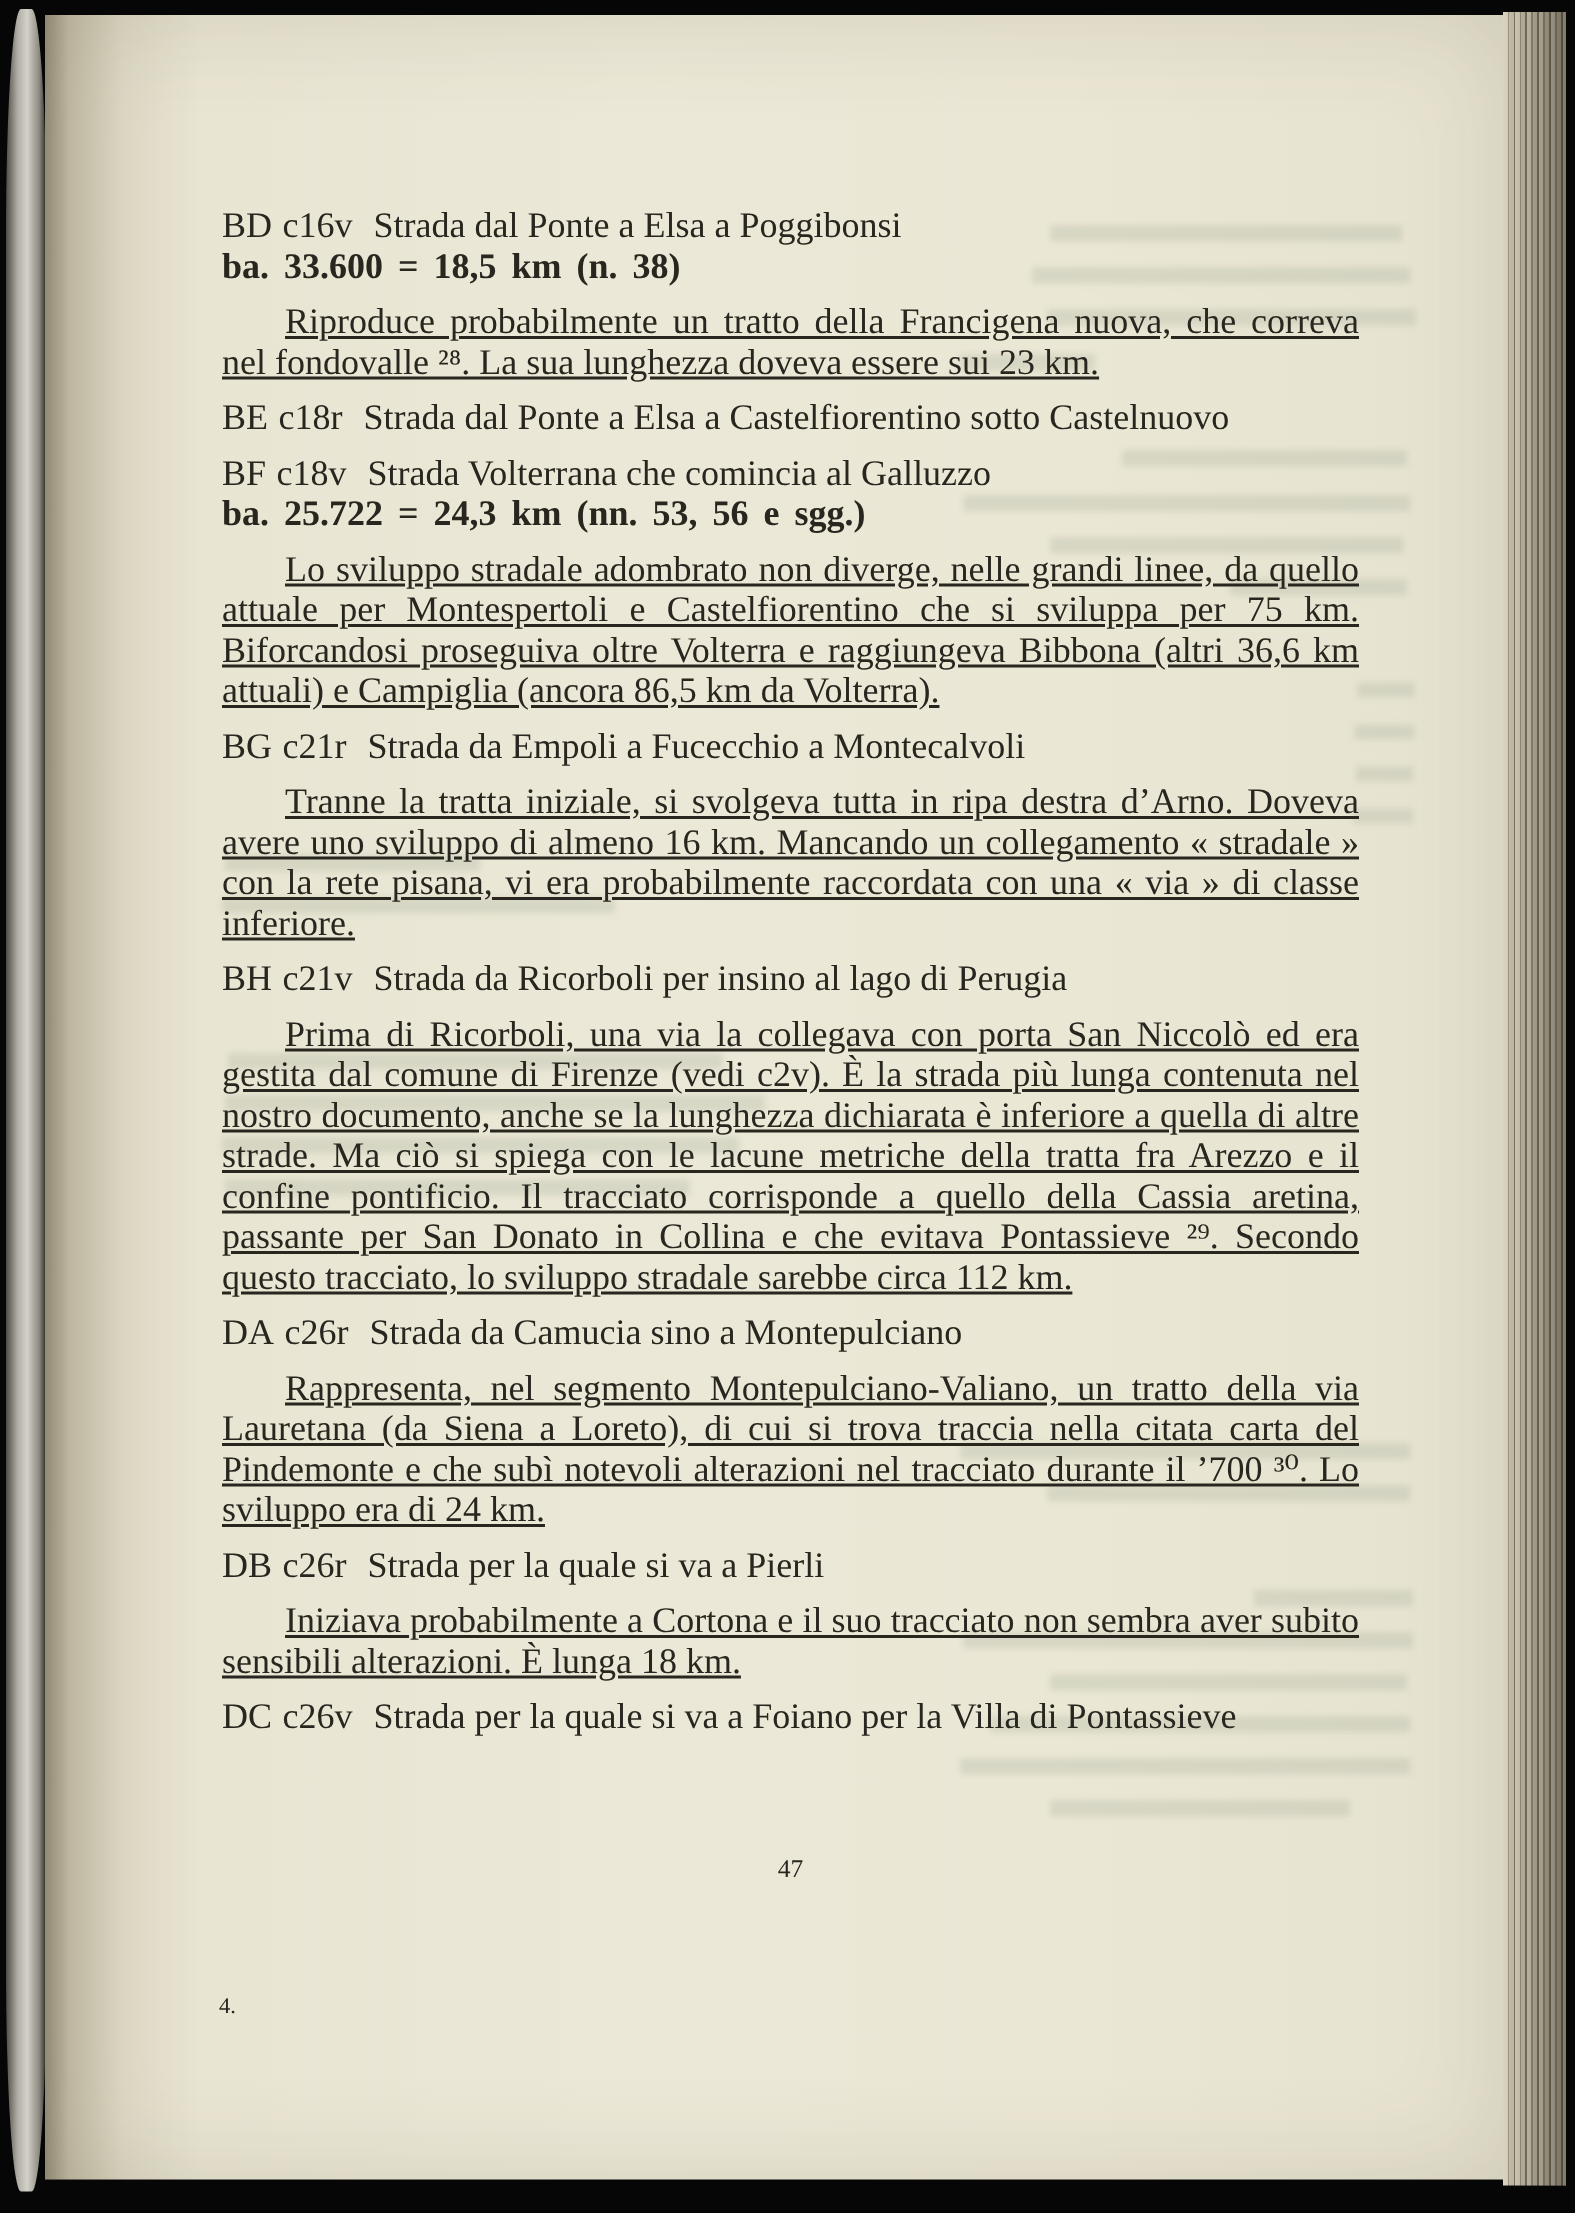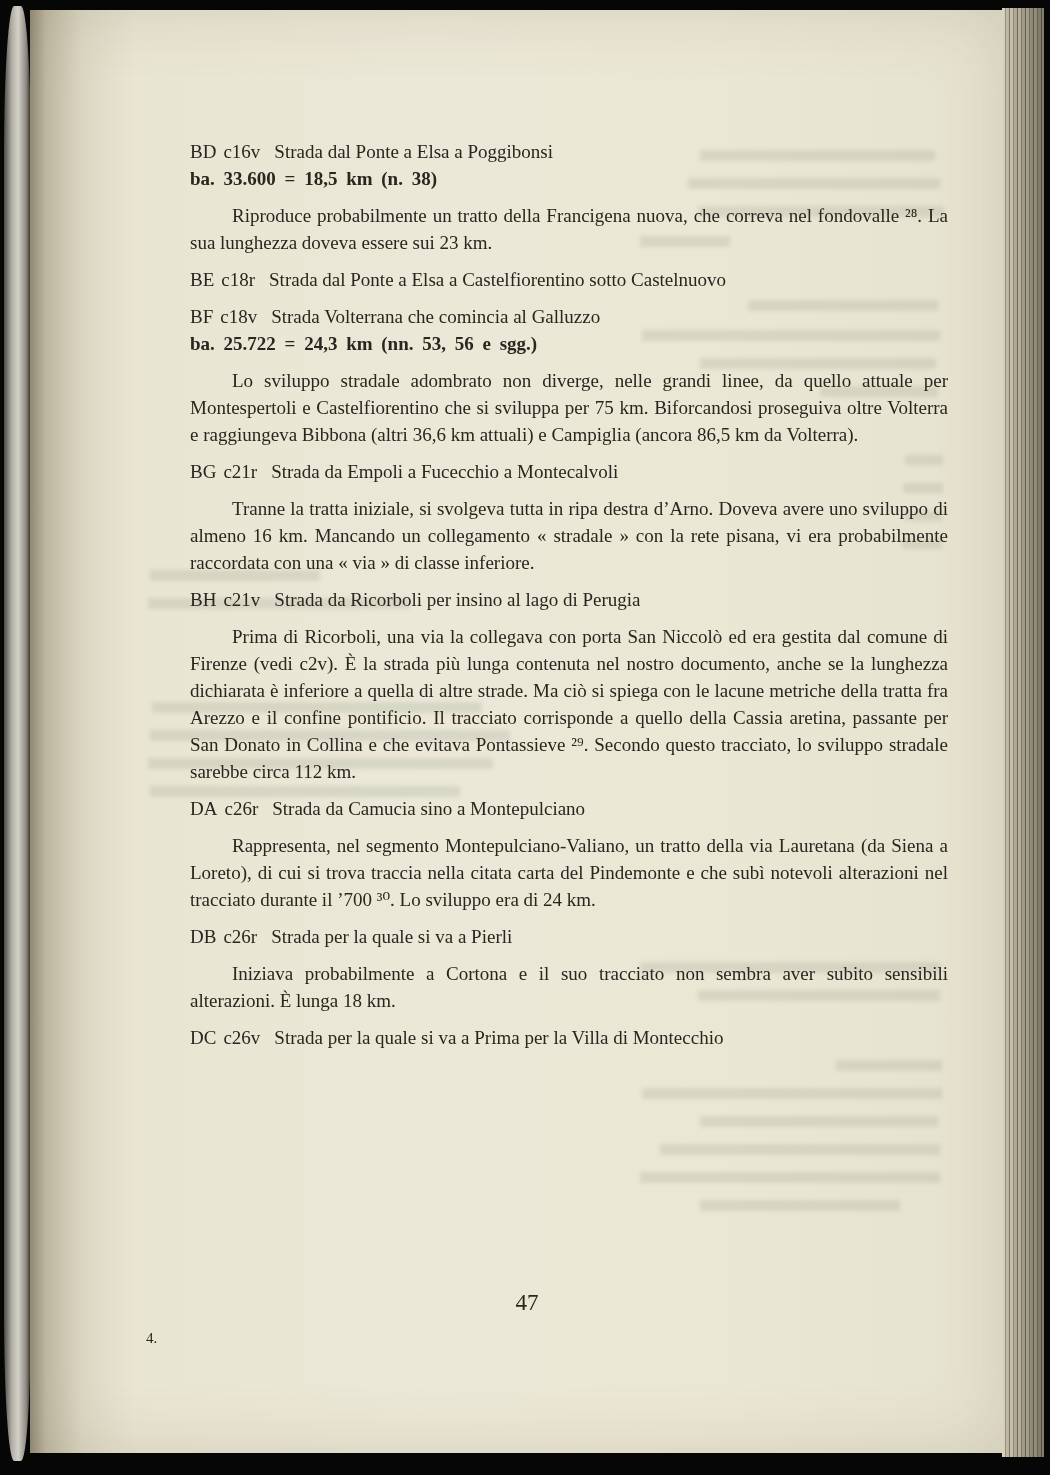--- a/index.html
+++ b/index.html
@@ -74,39 +74,39 @@
       linear-gradient(#8a9a84,#8a9a84) 642px 1088px / 300px 11px no-repeat,
       linear-gradient(#8a9a84,#8a9a84) 700px 1116px / 238px 11px no-repeat,
       linear-gradient(#8a9a84,#8a9a84) 660px 1144px / 280px 11px no-repeat,
       linear-gradient(#8a9a84,#8a9a84) 640px 1172px / 300px 11px no-repeat,
       linear-gradient(#8a9a84,#8a9a84) 700px 1200px / 200px 11px no-repeat;
   }
   .text-block {
     position: absolute;
     left: 148px; top: 128px; width: 758px;
     color: #29261f;
-    font-size: 19px;
+    font-size: 24px;
     line-height: 27px;
-    margin-left: 42px;
   }
   .entry-heading { margin-top: 10px; }
   .entry-folio { margin-left: 7px; }
   .entry-title { margin-left: 14px; }
   .measure { word-spacing: 4px; font-weight: bold; }
   .body-para {
     margin: 10px 0;
     text-align: justify;
     text-indent: 42px;
+    text-decoration: underline;
   }
   .page-number {
     position: absolute;
-    left: 148px; top: 1290px; width: 758px;
+    left: 148px; top: 1236px; width: 758px;
     text-align: center;
     color: #29261f;
-    font-size: 23px;
+    font-size: 17px;
   }
   .signature-mark {
     position: absolute;
     left: 146px; top: 1330px;
     color: #29261f;
     font-size: 15px;
   }
 </style>
 </head>
 <body>
@@ -126,18 +126,18 @@
       <p class="measure">ba. 25.722 = 24,3 km (nn. 53, 56 e sgg.)</p>
       <p class="body-para">Lo sviluppo stradale adombrato non diverge, nelle grandi linee, da quello attuale per Montespertoli e Castelfiorentino che si sviluppa per 75 km. Biforcandosi proseguiva oltre Volterra e raggiungeva Bibbona (altri 36,6 km attuali) e Campiglia (ancora 86,5 km da Volterra).</p>
       <p class="entry-heading"><span class="entry-code">BG</span><span class="entry-folio">c21r</span><span class="entry-title">Strada da Empoli a Fucecchio a Montecalvoli</span></p>
       <p class="body-para">Tranne la tratta iniziale, si svolgeva tutta in ripa destra d’Arno. Doveva avere uno sviluppo di almeno 16 km. Mancando un collegamento « stradale » con la rete pisana, vi era probabilmente raccordata con una « via » di classe inferiore.</p>
       <p class="entry-heading"><span class="entry-code">BH</span><span class="entry-folio">c21v</span><span class="entry-title">Strada da Ricorboli per insino al lago di Perugia</span></p>
       <p class="body-para">Prima di Ricorboli, una via la collegava con porta San Niccolò ed era gestita dal comune di Firenze (vedi c2v). È la strada più lunga contenuta nel nostro documento, anche se la lunghezza dichiarata è inferiore a quella di altre strade. Ma ciò si spiega con le lacune metriche della tratta fra Arezzo e il confine pontificio. Il tracciato corrisponde a quello della Cassia aretina, passante per San Donato in Collina e che evitava Pontassieve ²⁹. Secondo questo tracciato, lo sviluppo stradale sarebbe circa 112 km.</p>
       <p class="entry-heading"><span class="entry-code">DA</span><span class="entry-folio">c26r</span><span class="entry-title">Strada da Camucia sino a Montepulciano</span></p>
       <p class="body-para">Rappresenta, nel segmento Montepulciano-Valiano, un tratto della via Lauretana (da Siena a Loreto), di cui si trova traccia nella citata carta del Pindemonte e che subì notevoli alterazioni nel tracciato durante il ’700 ³⁰. Lo sviluppo era di 24 km.</p>
       <p class="entry-heading"><span class="entry-code">DB</span><span class="entry-folio">c26r</span><span class="entry-title">Strada per la quale si va a Pierli</span></p>
       <p class="body-para">Iniziava probabilmente a Cortona e il suo tracciato non sembra aver subito sensibili alterazioni. È lunga 18 km.</p>
-      <p class="entry-heading"><span class="entry-code">DC</span><span class="entry-folio">c26v</span><span class="entry-title">Strada per la quale si va a Prima per la Villa di Montecchio</span></p>
+      <p class="entry-heading"><span class="entry-code">DC</span><span class="entry-folio">c26v</span><span class="entry-title">Strada per la quale si va a Foiano per la Villa di Pontassieve</span></p>
     </div>
 
   <div class="page-number">47</div>
   <div class="signature-mark">4.</div>
 </div>
 
 </body></html>

